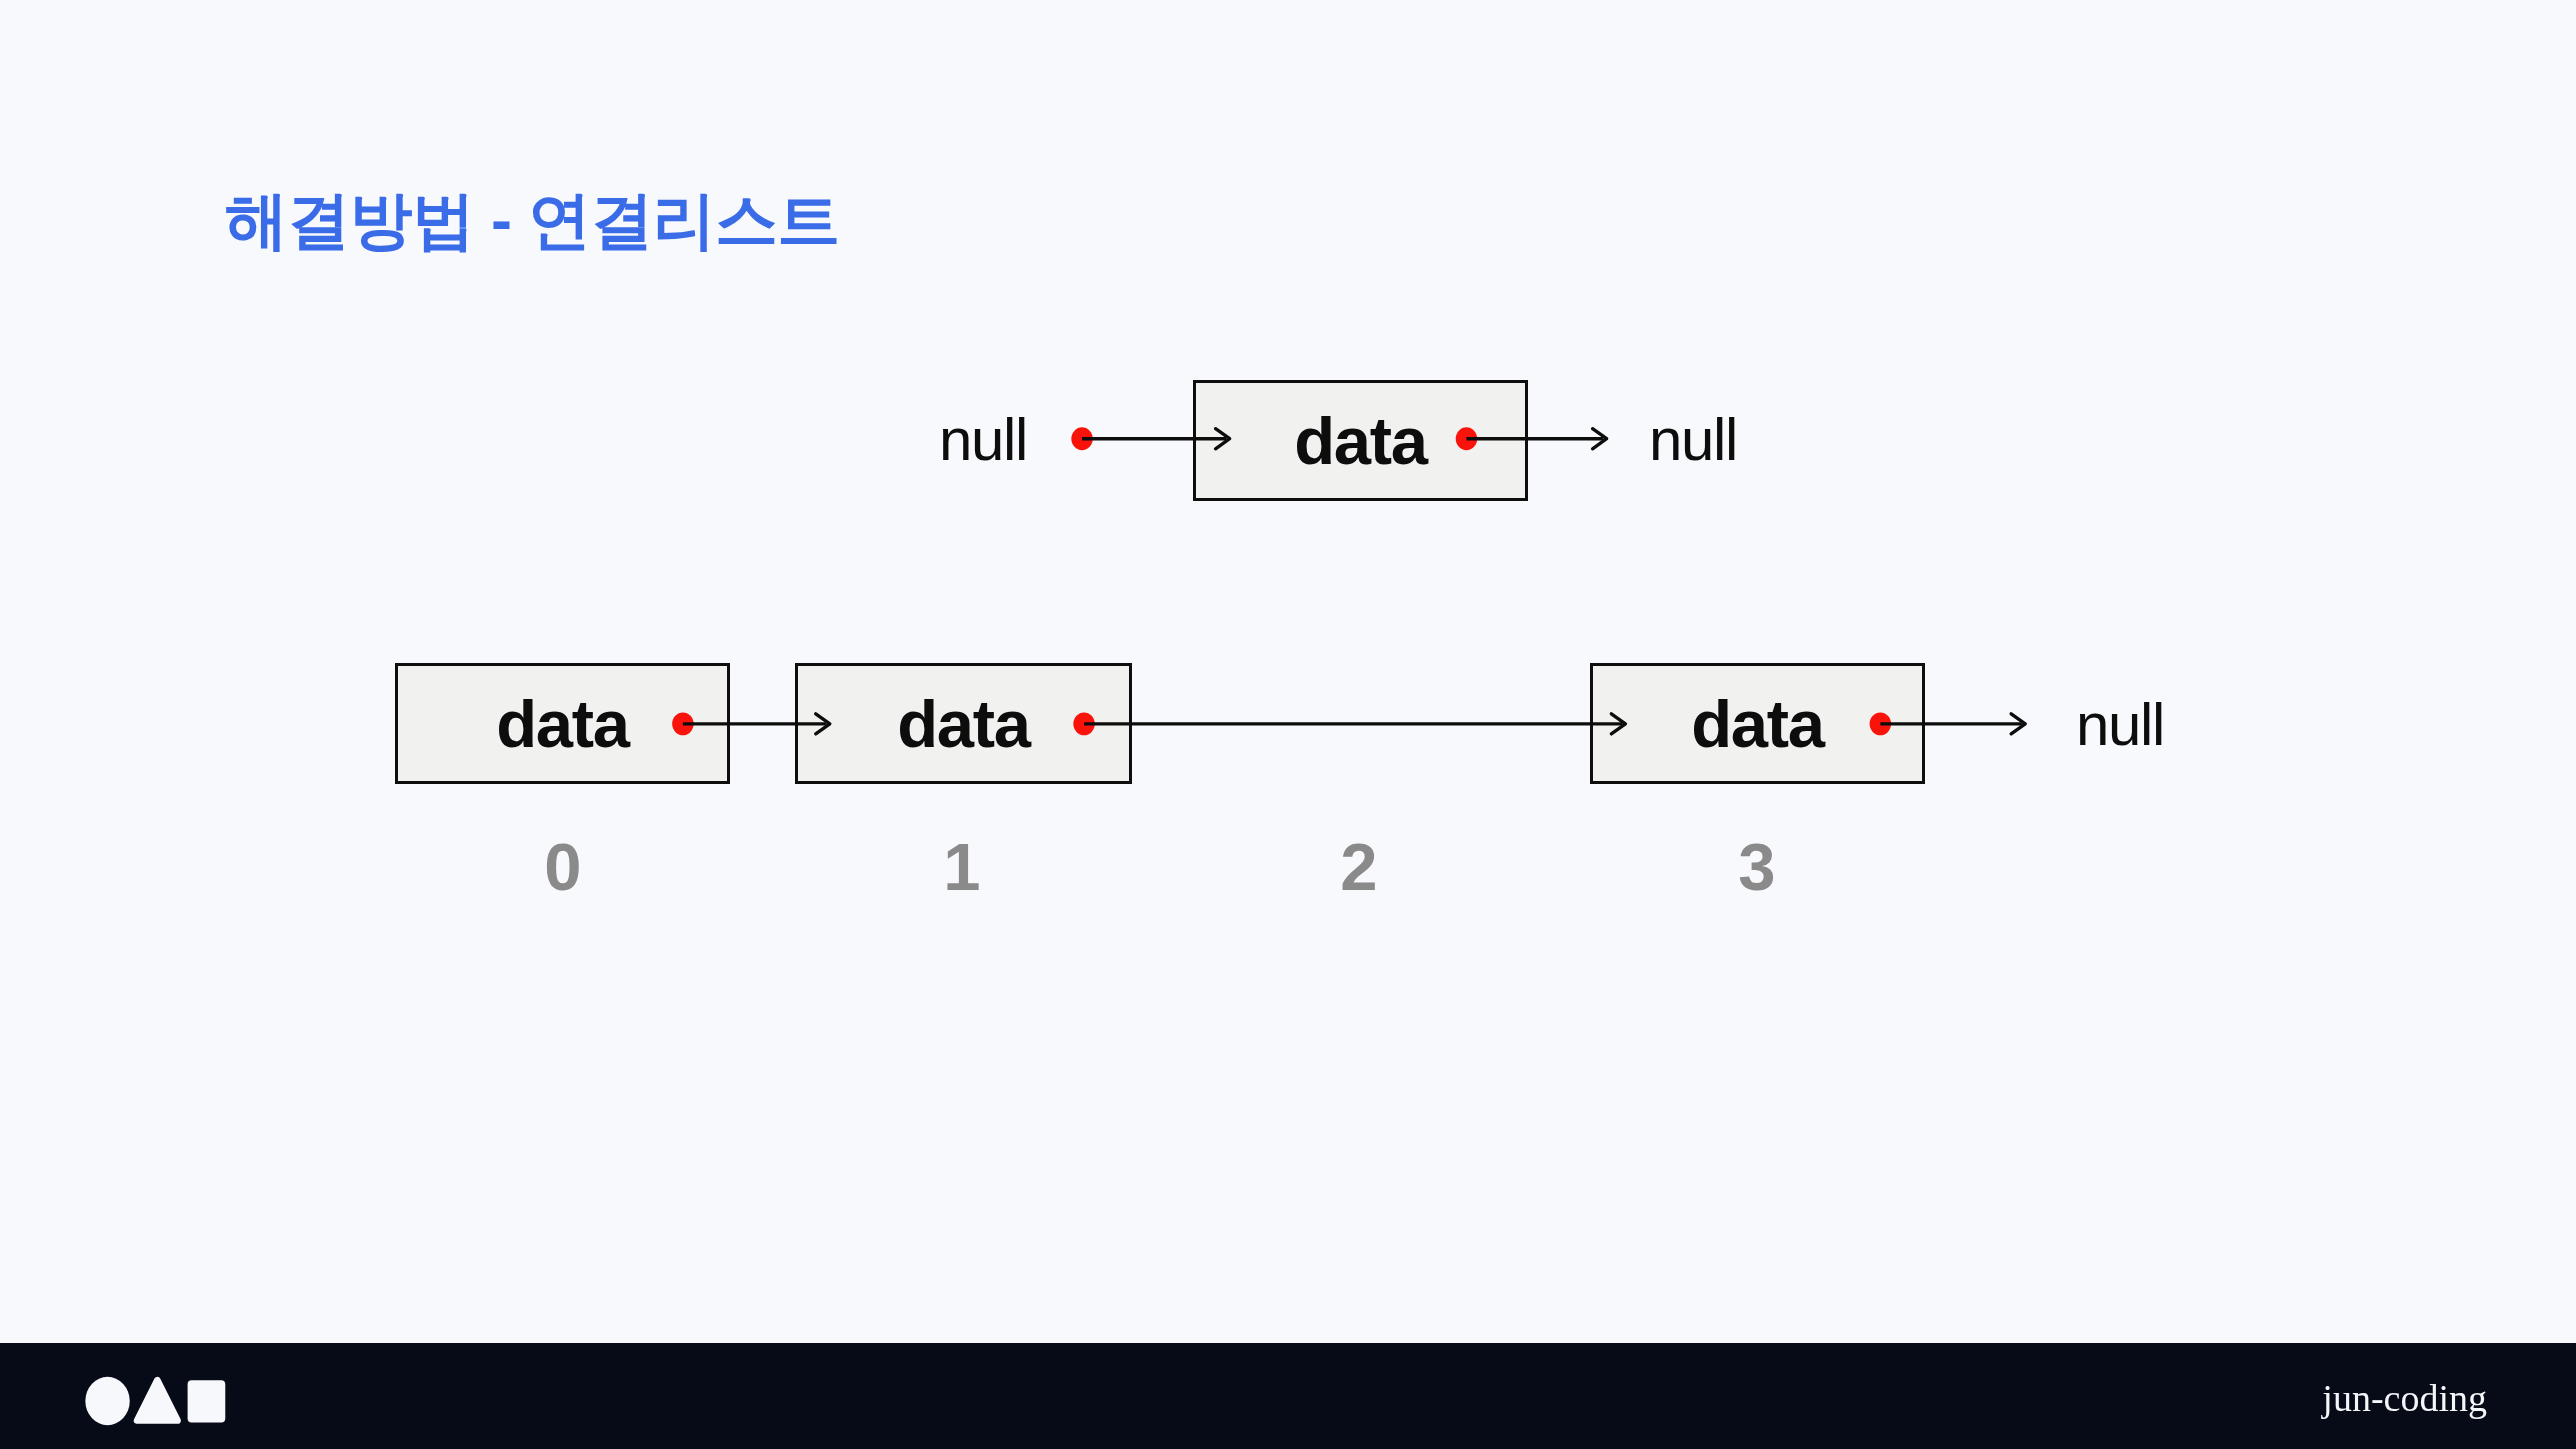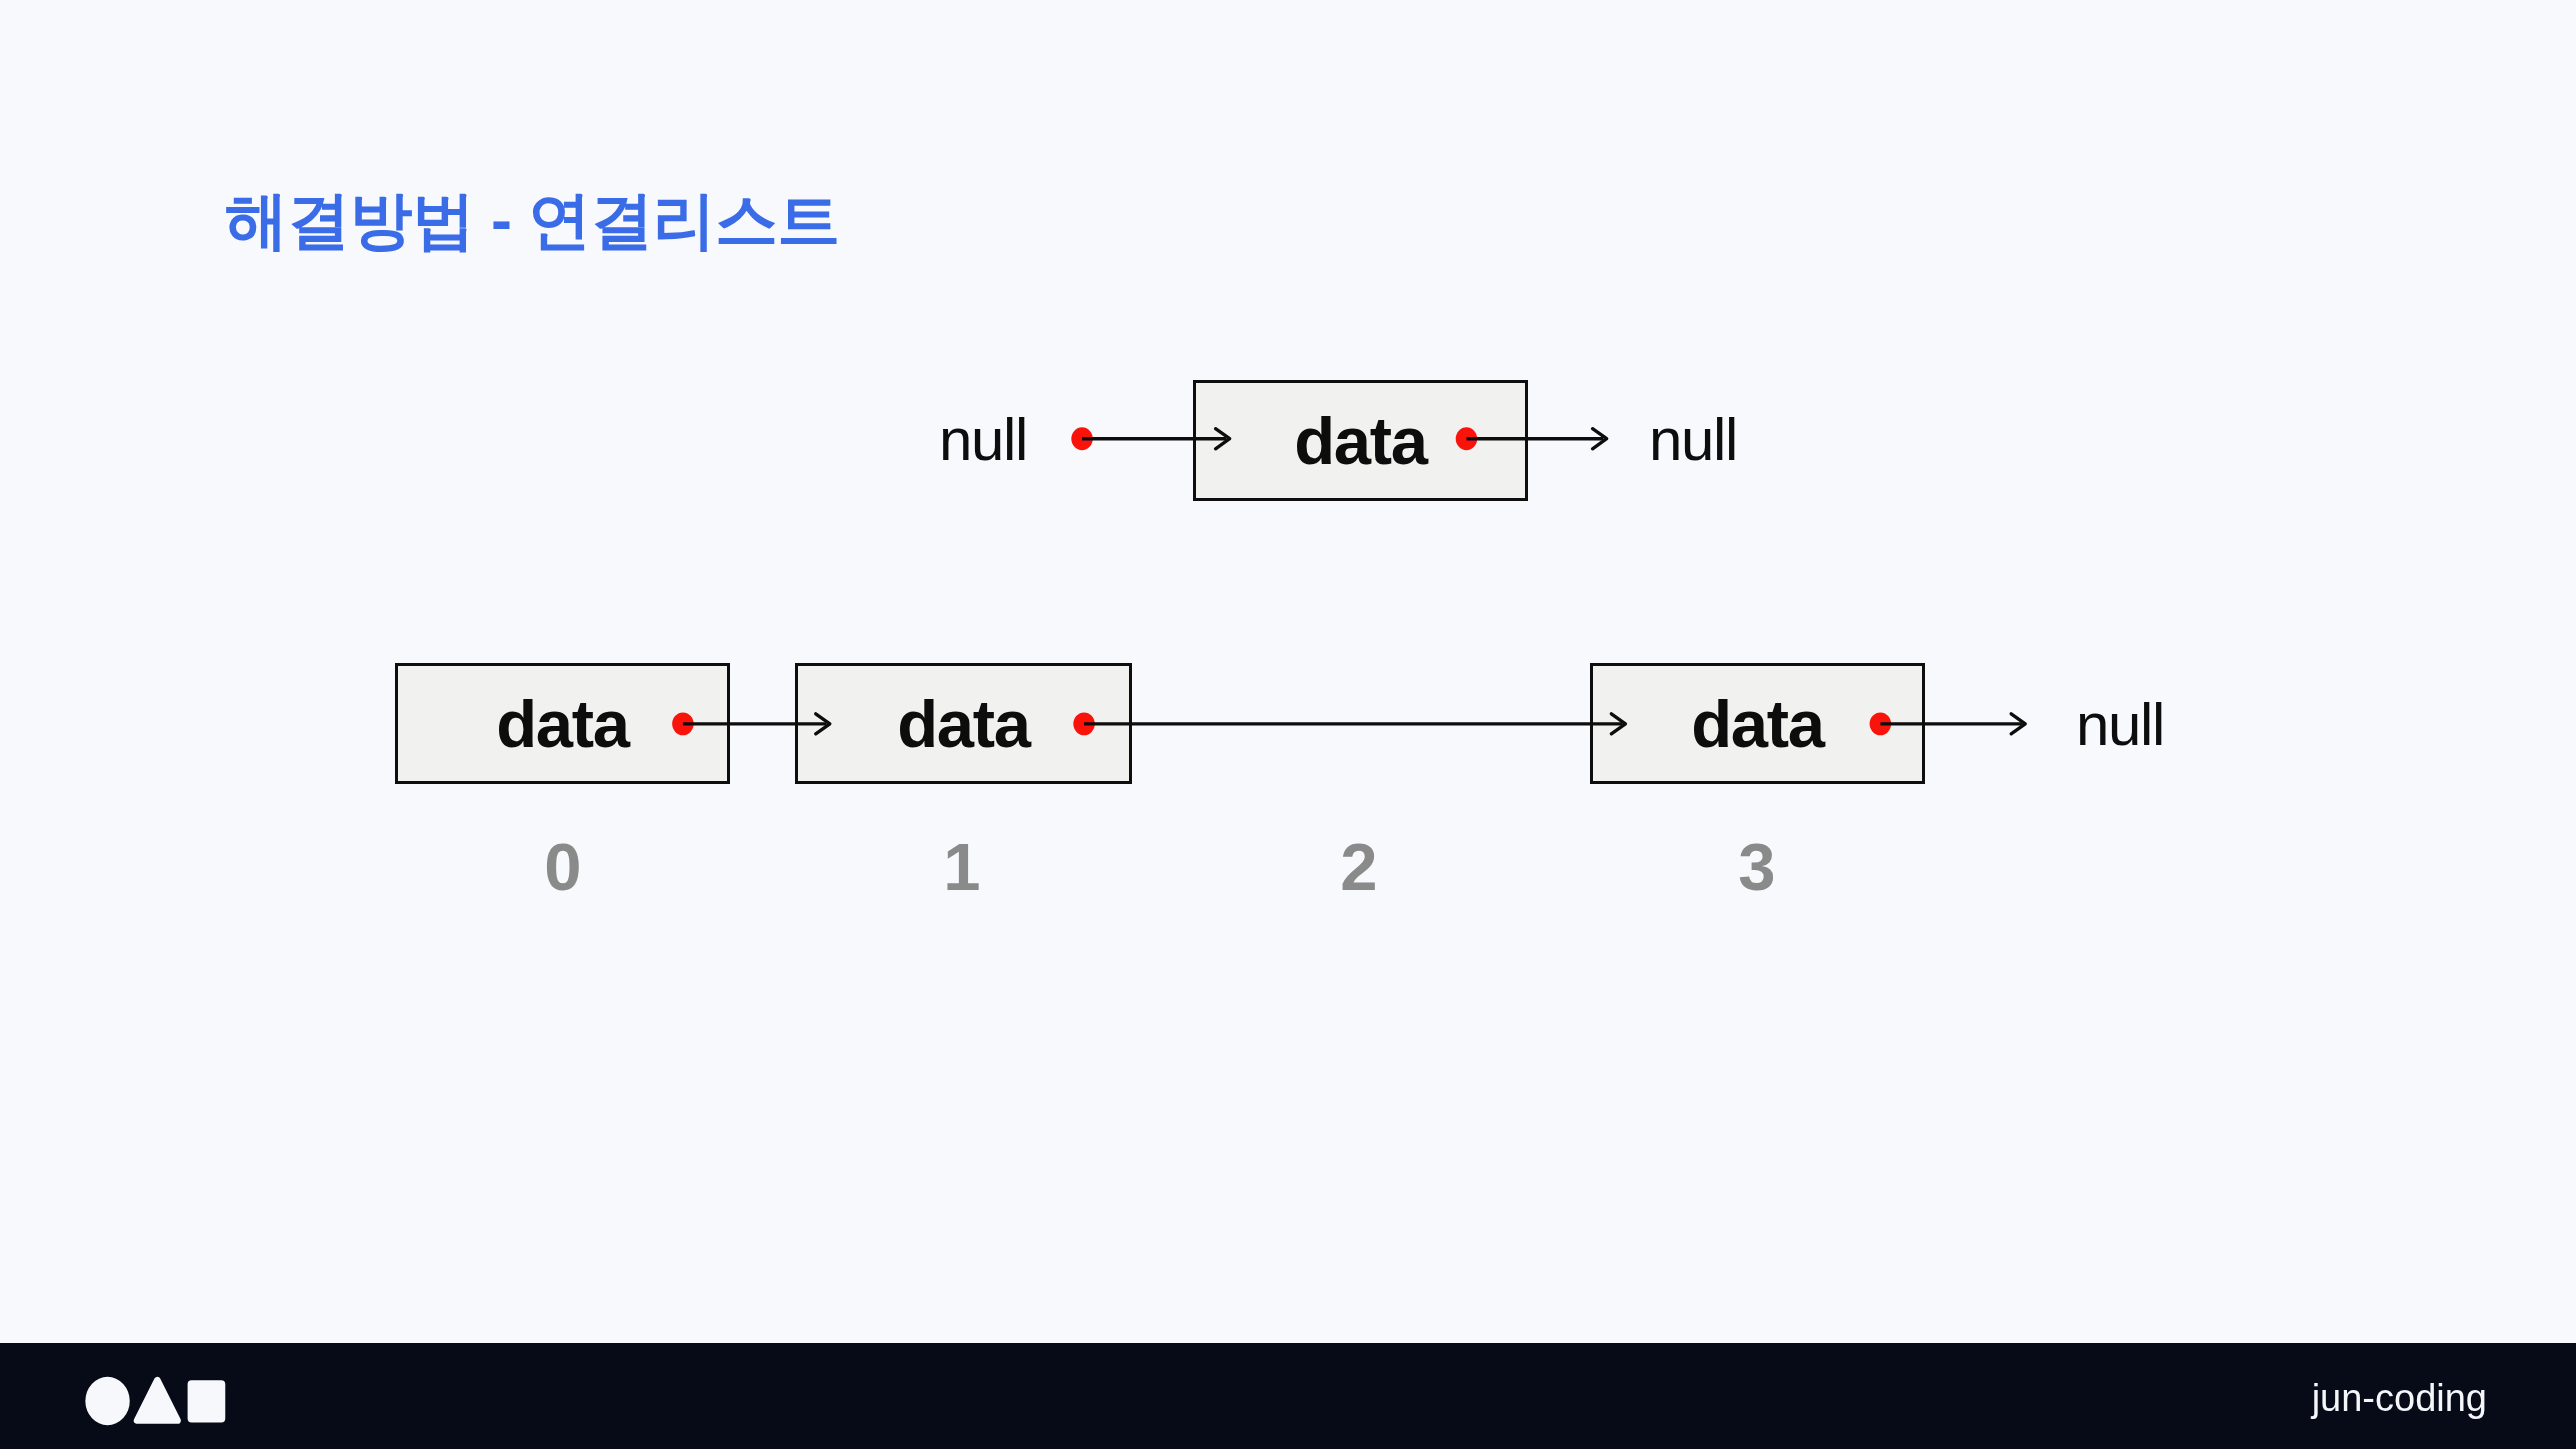--- a/index.html
+++ b/index.html
@@ -85,20 +85,21 @@
     z-index:5;
   }
   .brand-text{
     position:absolute;
     right:89px;top:1398px;
     transform:translateY(-50%);
     font-size:38px;
     font-weight:400;
     color:var(--footer_fg);
     z-index:5;
+    font-family:Liberation Serif, serif;
   }
 </style>
 </head>
 <body>
 
 <div class="slide">
 
   <h1 class="slide-title">해결방법 - 연결리스트</h1>
 
   <span class="side-label" style="left:983px;top:439px;">null</span>

